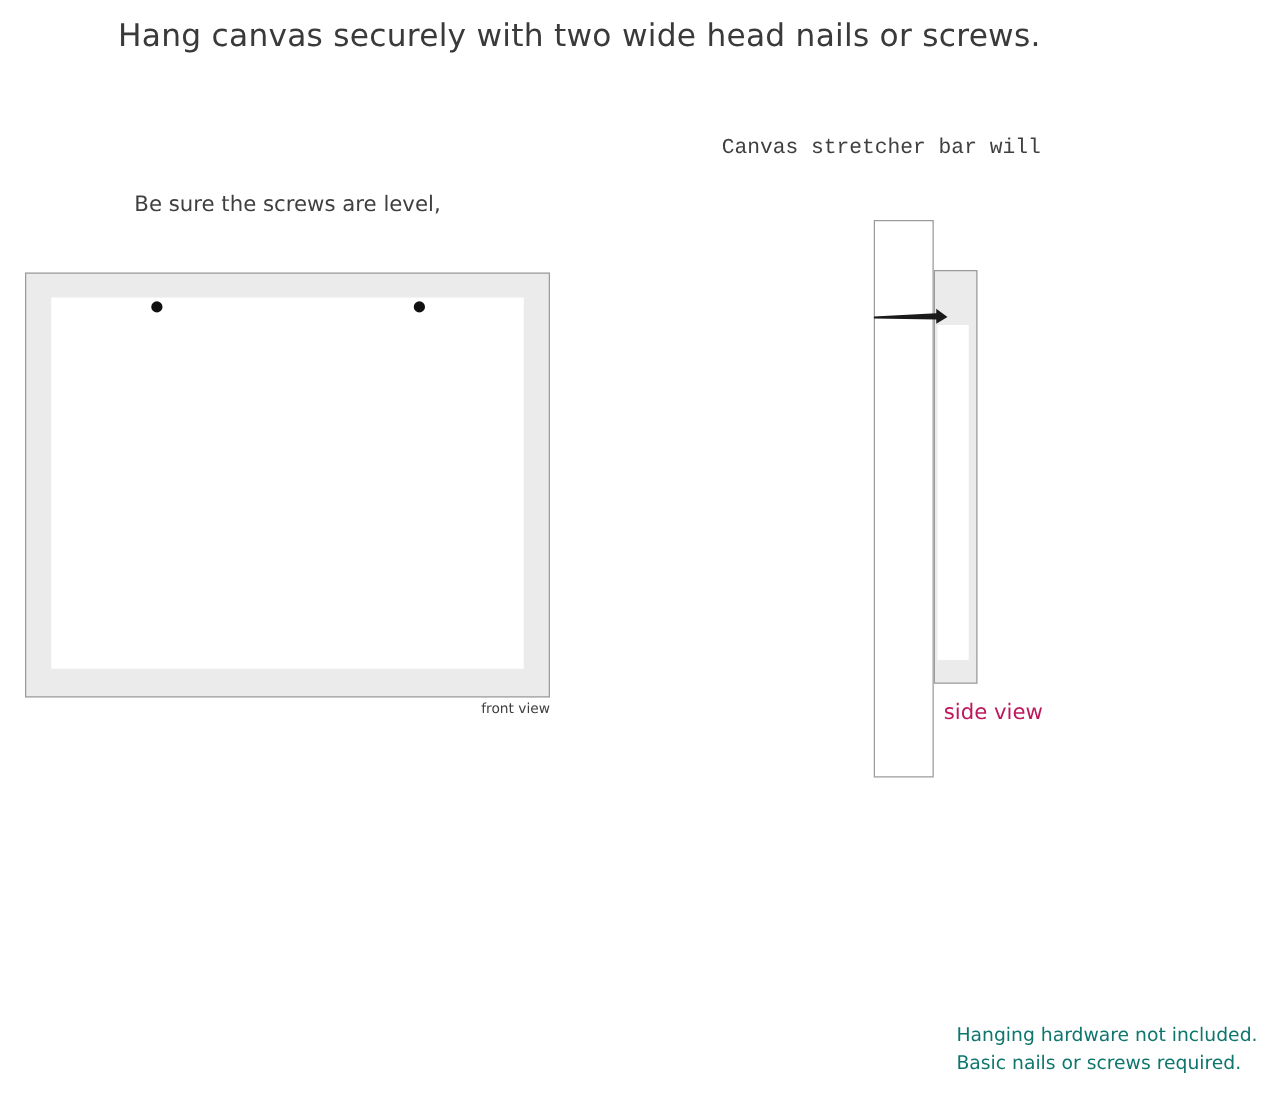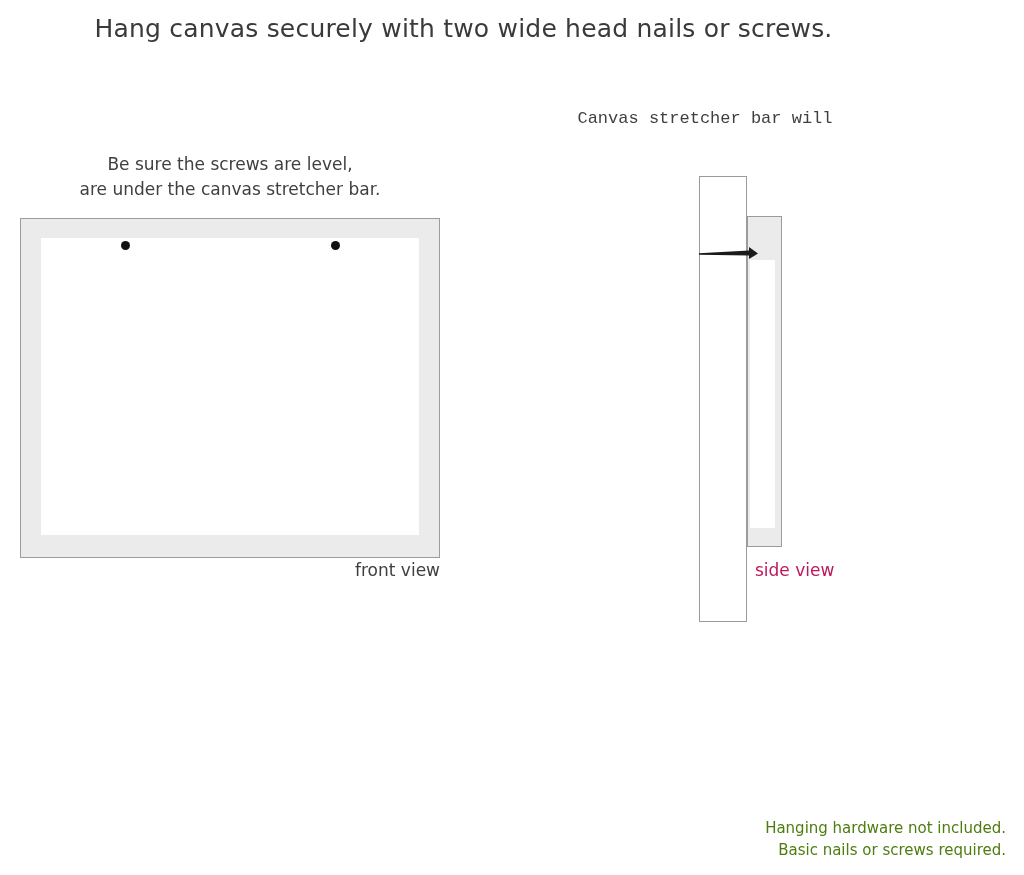--- a/index.html
+++ b/index.html
@@ -88,21 +88,21 @@
   }
   .screw-dot-left  { left: 101px; top: 23px; }
   .screw-dot-right { left: 311px; top: 23px; }
 
   .front-view-label {
     position: absolute;
     left: 200px;
     top: 560px;
     width: 240px;
     text-align: right;
-    font-size: 17px;
+    font-size: 11px;
     color: #3f3f3f;
   }
 
   
   .side-view {
     position: absolute;
     left: 699px;
     top: 176px;
     width: 130px;
     height: 450px;
@@ -155,35 +155,34 @@
     font-size: 17px;
     color: #be185d;
     white-space: nowrap;
   }
 
   
   .footer {
     position: absolute;
     right: 18px;
     bottom: 14px;
-    text-align: right;
+    text-align: left;
     font-size: 15px;
     line-height: 22px;
-    color: #4d7c0f;
+    color: #0f766e;
   }
   .footer-line { display: block; white-space: nowrap; }
 </style>
 </head>
 <body>
 
 <div class="headline">Hang canvas securely with two wide head nails or screws.</div>
 
 <div class="caption caption-left">
   <span class="caption-line">Be sure the screws are level,</span>
-  <span class="caption-line">are under the canvas stretcher bar.</span>
 </div>
 
 <div class="caption caption-right">
   <span class="caption-line">Canvas stretcher bar will</span>
 </div>
 
 <div class="front-view">
   <div class="front-frame"></div>
   <div class="front-canvas-inner"></div>
   <div class="screw-dot screw-dot-left"></div>

